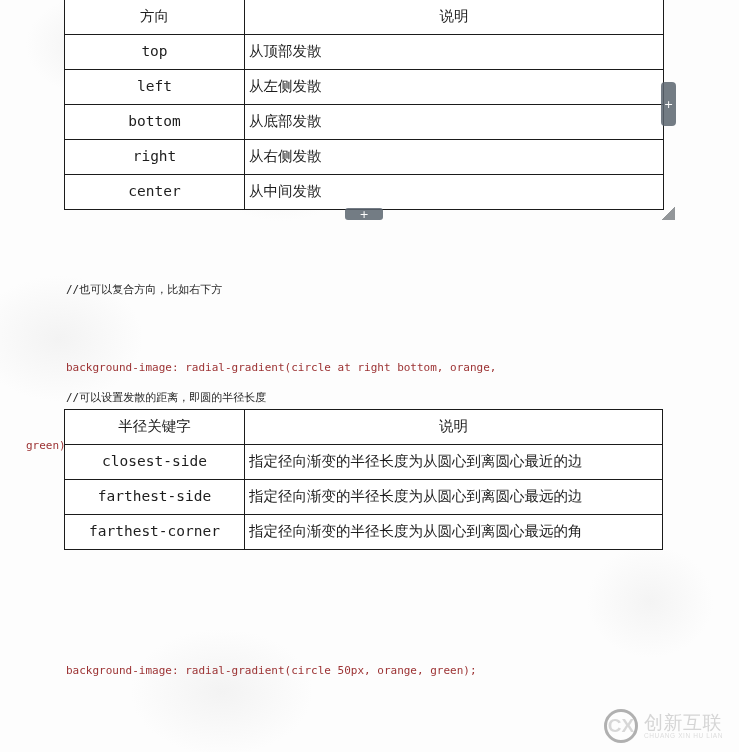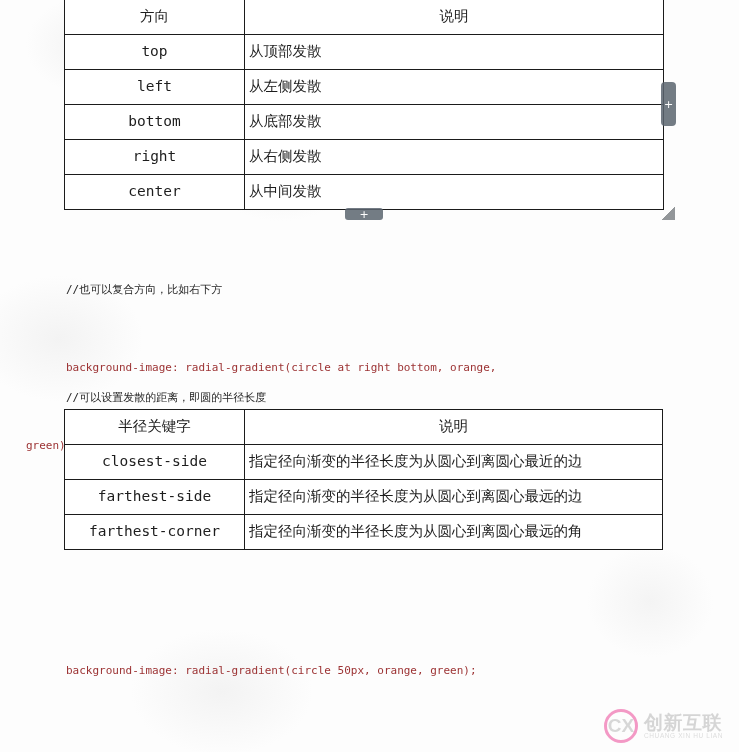--- a/index.html
+++ b/index.html
@@ -174,42 +174,41 @@
     display: flex;
     align-items: center;
     gap: 6px;
     opacity: .55;
     pointer-events: none;
   }
   #watermark .wm-logo {
     width: 34px;
     height: 34px;
     border-radius: 50%;
-    border: 3px solid #ec4899;
+    border: 3px solid #737373;
     color: #b9b9b9;
     font-size: 19px;
     font-weight: bold;
     display: flex;
     align-items: center;
     justify-content: center;
     font-family: "Liberation Sans", sans-serif;
     box-sizing: border-box;
   }
   #watermark .wm-text {
     display: flex;
     flex-direction: column;
     justify-content: center;
     line-height: 1.05;
   }
   #watermark .wm-cn {
     font-size: 19px;
     color: #b5b5b5;
     letter-spacing: .5px;
     font-family: "Liberation Sans", "DejaVu Sans", sans-serif;
-    font-weight: bold;
   }
   #watermark .wm-py {
     font-size: 6.5px;
     color: #c3c3c3;
     letter-spacing: .6px;
     font-family: "Liberation Sans", sans-serif;
   }
 </style>
 </head>
 <body>

